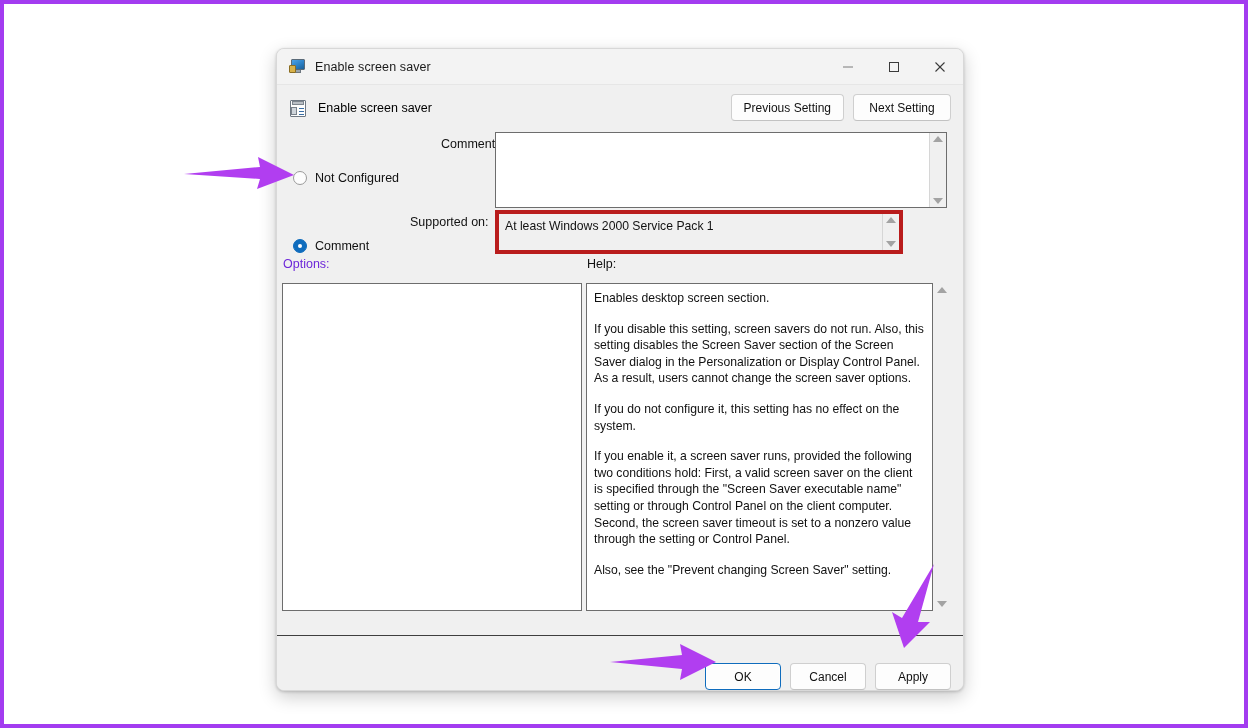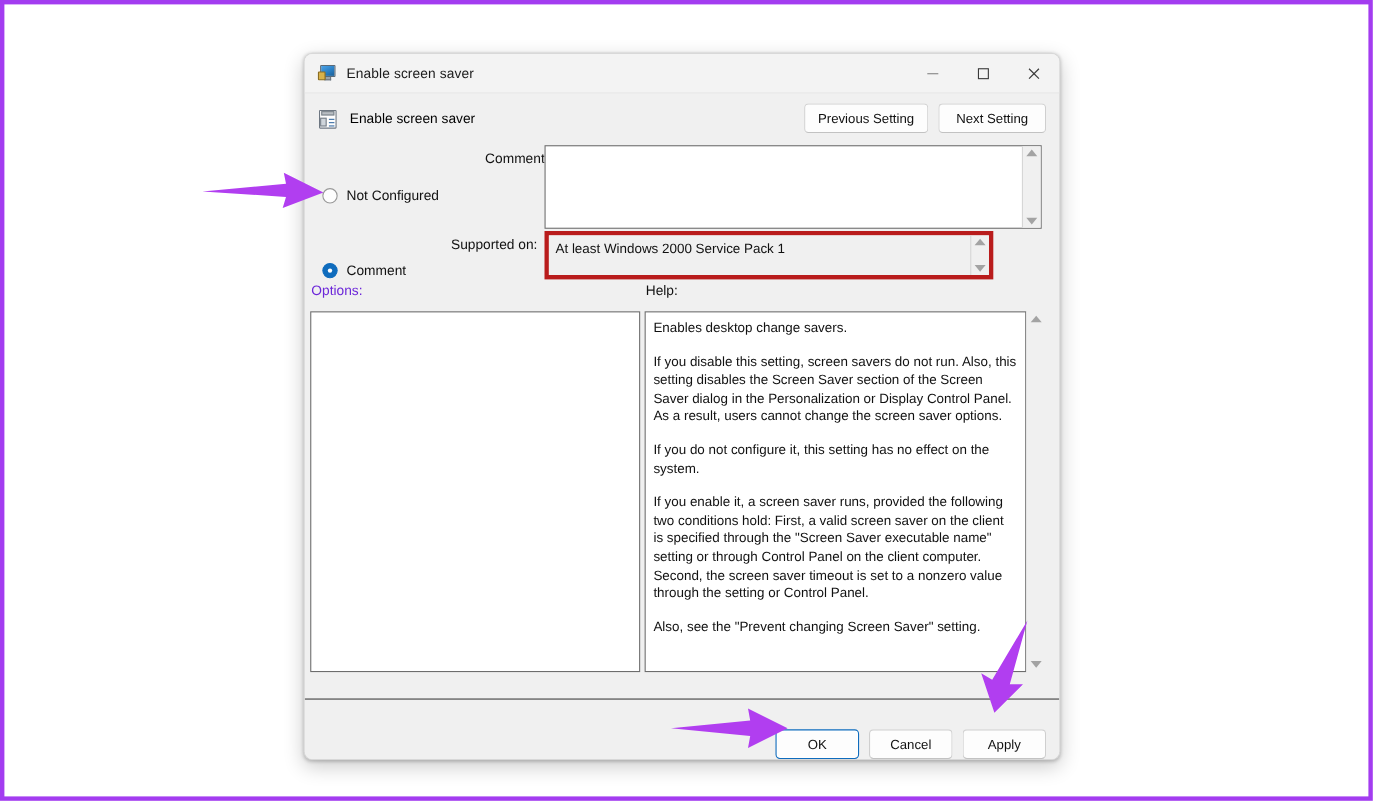--- a/index.html
+++ b/index.html
@@ -428,21 +428,21 @@
     <div id="help-label">Help:</div>
   </div>
 
   <div id="panes">
     <div id="options-pane">
       <div></div>
     </div>
 
     <div id="help-pane-wrap">
       <div id="help-pane">
-        <p>Enables desktop change savers.</p>
+        <p>Enables desktop screen section.</p>
         <p>If you disable this setting, screen savers do not run. Also, this setting disables the Screen Saver section of the Screen Saver dialog in the Personalization or Display Control Panel. As a result, users cannot change the screen saver options.</p>
         <p>If you do not configure it, this setting has no effect on the system.</p>
         <p>If you enable it, a screen saver runs, provided the following two conditions hold: First, a valid screen saver on the client is specified through the "Screen Saver executable name" setting or through Control Panel on the client computer. Second, the screen saver timeout is set to a nonzero value through the setting or Control Panel.</p>
         <p>Also, see the "Prevent changing Screen Saver" setting.</p>
       </div>
       <div id="help-scroll">
         <span class="scroll-arrow up"></span>
         <span class="scroll-arrow down"></span>
       </div>
     </div>

